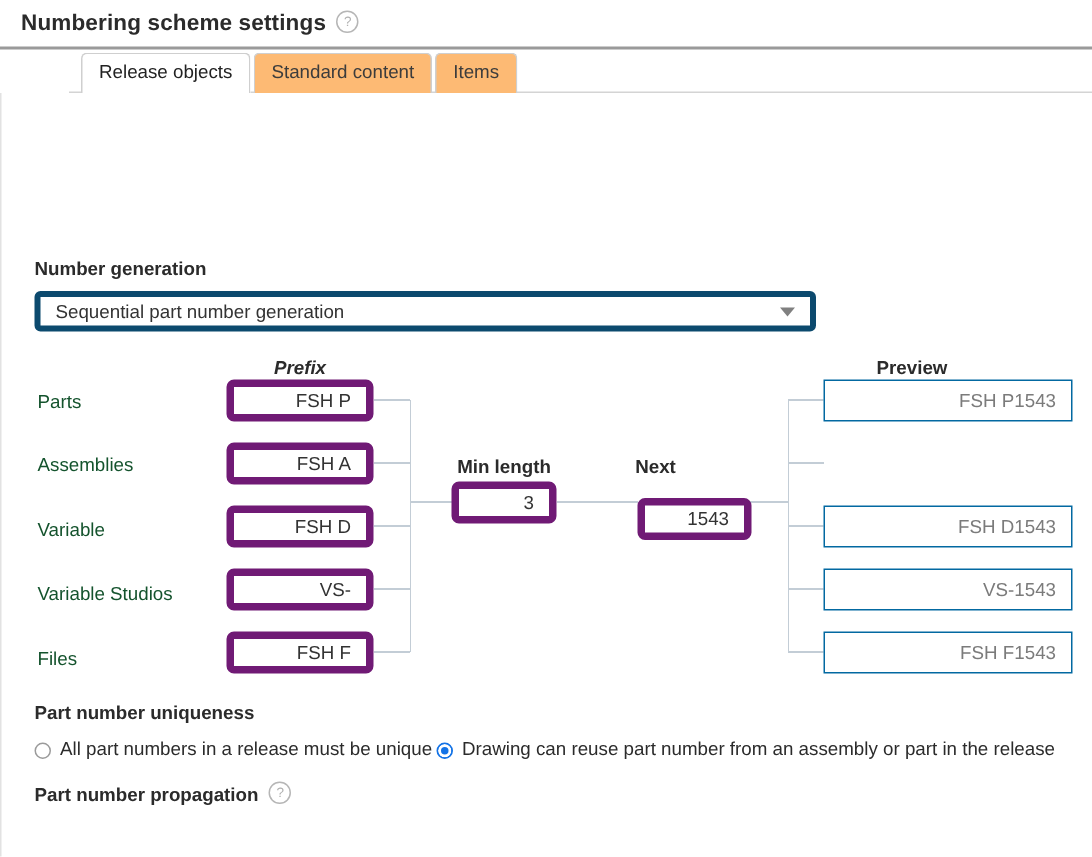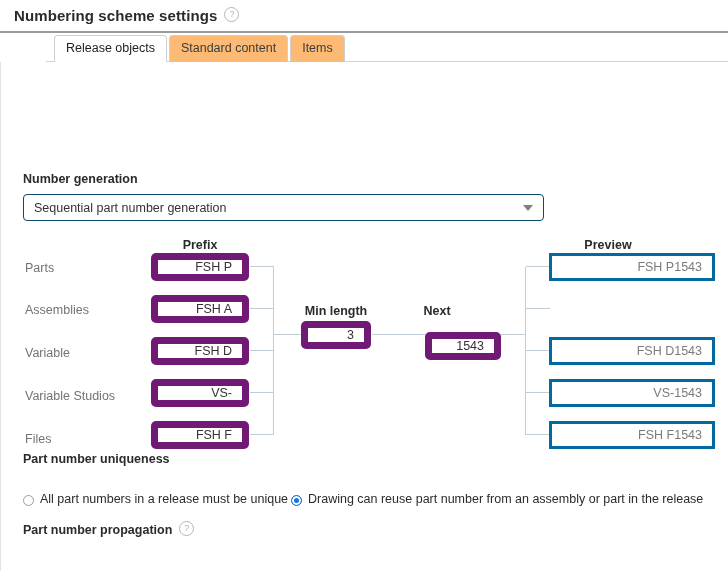--- a/index.html
+++ b/index.html
@@ -103,21 +103,21 @@
   }
 
   .numgen-label {
     position: absolute;
     left: 22px;
     top: 110px;
   }
   .select-box {
     position: absolute;
     box-sizing: border-box;
-    border: 1px solid #0c4a6e;
+    border: 4px solid #0c4a6e;
     border-radius: 4px;
     background: #fff;
     font-size: 12.5px;
     color: #333;
     display: flex;
     align-items: center;
     padding: 0 10px;
   }
   .select-box .caret {
     margin-left: auto;
@@ -143,61 +143,61 @@
   .diagram { position: absolute; left: 0; top: 0; width: 728px; height: 511px; pointer-events: none; }
   .diagram svg { position: absolute; left: 0; top: 0; }
 
   .col-head {
     position: absolute;
     font-size: 12.5px;
     font-weight: bold;
     color: #2b2b2b;
     text-align: center;
   }
-  #head-prefix  { left: 150px; width: 98px; top: 176px; }
+  #head-prefix  { left: 150px; width: 98px; top: 176px; font-style: italic; }
   #head-minlen  { left: 300px; width: 70px; top: 242px; }
   #head-next    { left: 400px; width: 72px; top: 242px; }
   #head-preview { left: 524px; width: 166px; top: 176px; }
 
   .row-label {
     position: absolute;
     left: 24px;
     font-size: 12.5px;
-    color: #737373;
+    color: #14532d;
     line-height: 16px;
   }
 
   .field {
     position: absolute;
     box-sizing: border-box;
-    border: 7px solid #701a75;
+    border: 5px solid #701a75;
     border-radius: 5px;
     background: #ffffff;
     font-size: 12.5px;
     color: #333;
     text-align: right;
     padding: 0 10px 0 8px;
     display: flex;
     align-items: center;
     justify-content: flex-end;
     height: 28px;
   }
   .field.prefix { left: 150px; width: 98px; }
   .field.mid    { width: 70px; }
   .field.preview {
     left: 548px;
     width: 166px;
     border-radius: 0;
-    border: 3px solid #0369a1;
+    border: 1px solid #0369a1;
     color: #7b7b7b;
     background: #ffffff;
   }
 
   
-  #uniqueness-label { position: absolute; left: 22px; top: 390px; text-align: right; }
+  #uniqueness-label { position: absolute; left: 22px; top: 406px; text-align: right; }
   .radio-row {
     position: absolute;
     top: 430px;
     display: flex;
     align-items: flex-end;
     font-size: 12.5px;
     color: #2b2b2b;
   }
   #radio-unique { left: 22px; }
   #radio-reuse  { left: 290px; }

